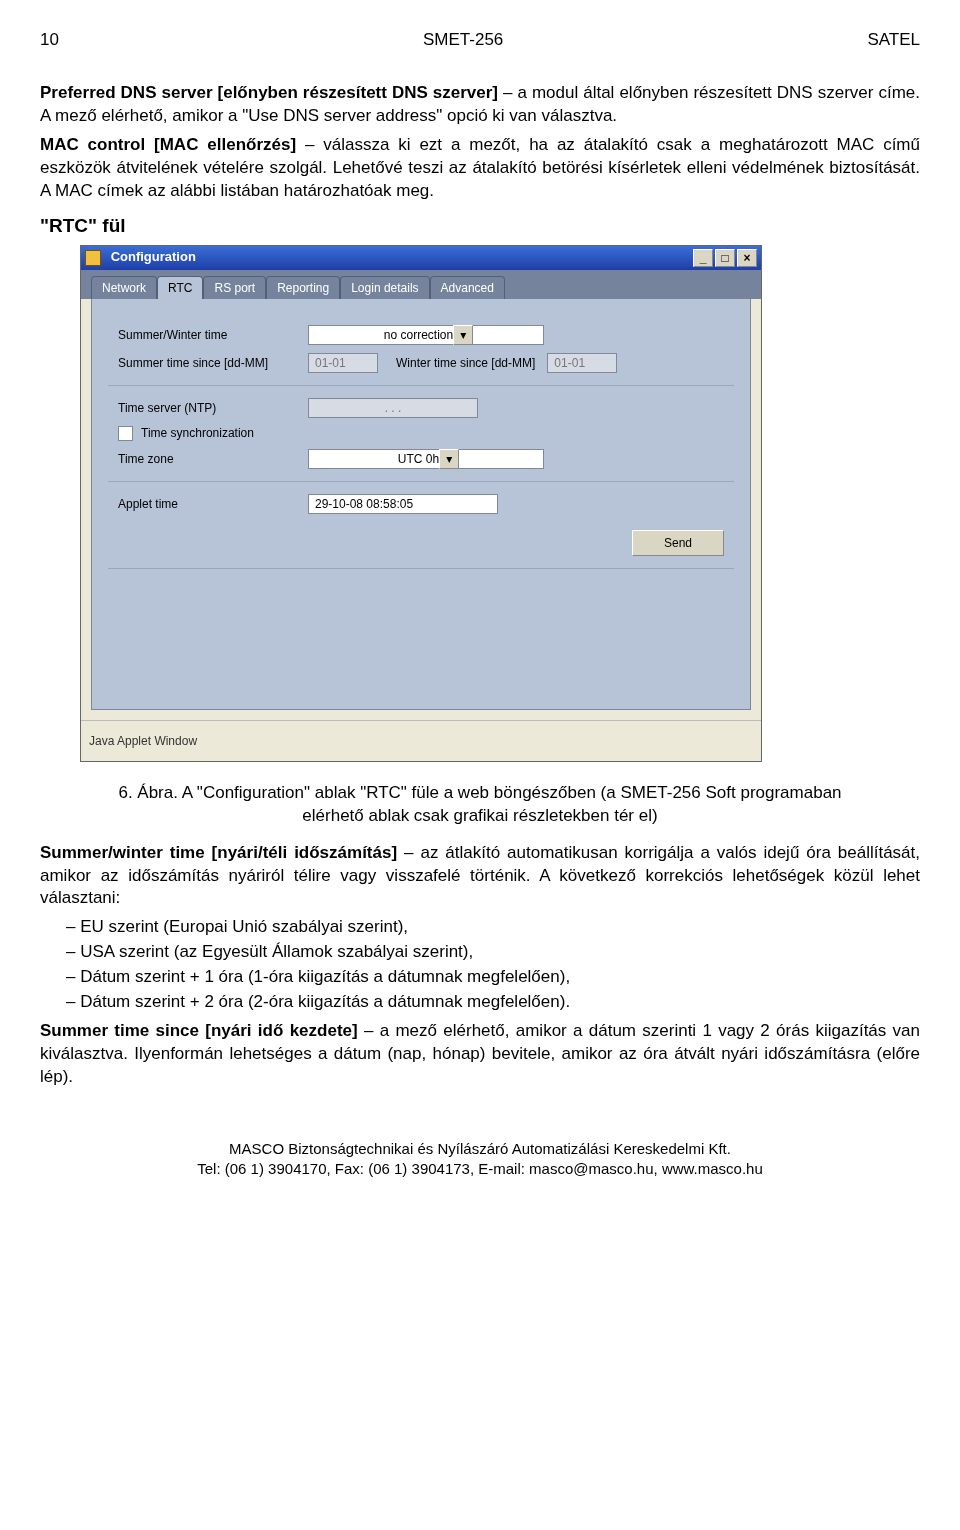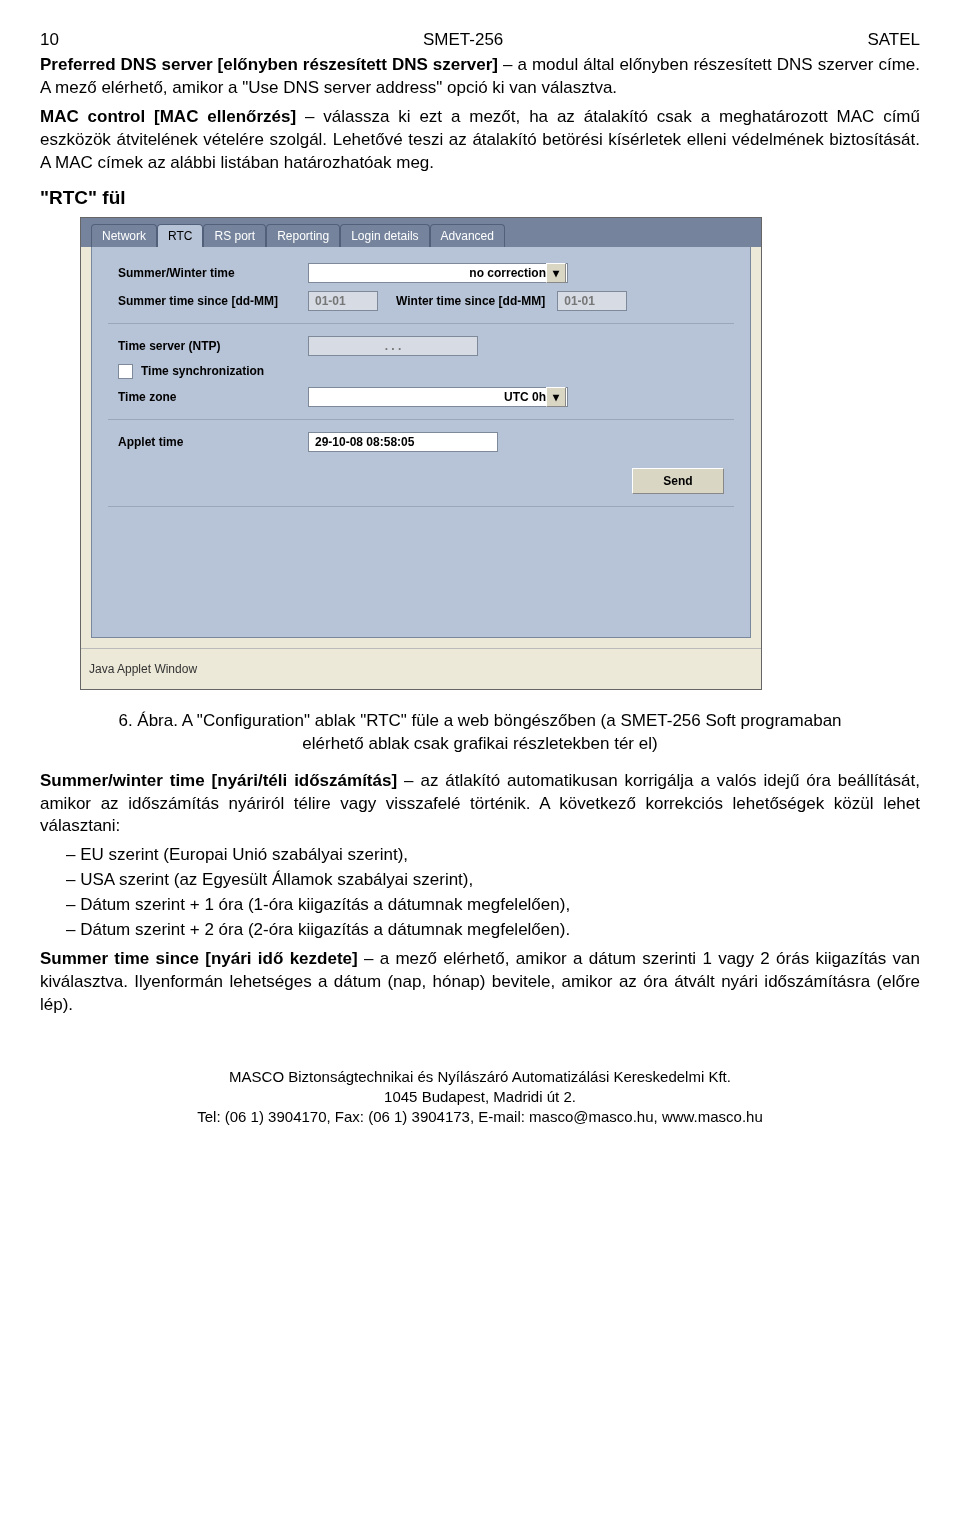--- a/index.html
+++ b/index.html
@@ -4,21 +4,21 @@
 <style>
   body {
     font-family: Arial, Helvetica, sans-serif;
     font-size: 17px;
     color: #000;
     background: #fff;
     margin: 0;
     padding: 30px 40px 20px 40px;
     width: 880px;
   }
-  .hdr { display:flex; justify-content:space-between; font-size:17px; margin-bottom:4px; }
+  .hdr { display:flex; justify-content:space-between; font-size:17px; margin-bottom:32px; }
   .body-text { text-align:justify; line-height:1.35; }
   .body-text p { margin: 0 0 6px 0; }
   .bold { font-weight:bold; }
   .sect-head { font-weight:bold; font-size:19px; margin:12px 0 8px 0; }
   
   .dlg {
     width:680px; margin:8px 0 10px 40px;
     border:1px solid #666; background:#ece9d8;
     font-family:Tahoma,Arial,sans-serif; font-size:12px;
   }
@@ -31,32 +31,32 @@
   .wbtns { display:flex; gap:2px; }
   .wbtn { width:18px; height:16px; background:#d9d6c4; border:1px solid #888; border-top-color:#fff; border-left-color:#fff; display:flex; align-items:center; justify-content:center; font-family:Arial; font-size:12px; line-height:1; color:#000; }
   .tabbar { background:#75849c; padding:6px 10px 0 10px; display:flex; gap:0; }
   .tab {
     background:#75849c; color:#fff; padding:4px 10px; font-size:12px;
     border:1px solid #53607a; border-bottom:none; border-radius:4px 4px 0 0;
     cursor:pointer;
   }
   .tab.active { background:#b7c3d6; color:#000; }
   .tabcontent {
-    background:#b7c3d6; margin:0 10px 10px 10px; padding:8px 26px;
-    border:1px solid #7a889e; border-top:none;font-weight:bold;
+    background:#b7c3d6; margin:0 10px 10px 10px; padding:18px 26px;
+    border:1px solid #7a889e; border-top:none;
   }
   .row { display:flex; align-items:center; margin:8px 0; }
   .lbl { width:190px; color:#000; font-size:12px; }
   .field {
     height:20px; border:1px solid #7e8a9a; background:#fff;
     padding:0 6px; font-size:12px; display:flex; align-items:center;
     box-sizing:border-box;
   }
   .field.disabled { background:#d6dbe4; color:#777; }
-  .combo { width:260px; display:flex; justify-content:flex-end; }
+  .combo { width:236px; display:flex; justify-content:center; }
   .combo .arrow { width:18px; height:18px; background:#d9d6c4; border:1px solid #888; border-top-color:#fff; border-left-color:#fff; display:flex; align-items:center; justify-content:center; margin:-1px -5px -1px 0;}
   .hr { border-top:1px solid #9aa6ba; margin:12px -10px; }
   .checkbox { width:13px; height:13px; background:#fff; border:1px solid #7e8a9a; margin-right:8px; display:inline-block; }
   .btn {
     height:24px; min-width:90px; background:#d9d6c4; border:1px solid #888;
     border-top-color:#fff; border-left-color:#fff; font-size:12px;
     display:flex; align-items:center; justify-content:center; cursor:pointer;
   }
   .statusbar { background:#ece9d8; padding:13px 8px; font-size:12px; color:#333; border-top:1px solid #bbb;}
   .caption { text-align:center; font-size:17px; margin:20px 60px 14px 60px; line-height:1.35; }
@@ -75,20 +75,31 @@
 </div>
 
 <div class="body-text">
   <p><span class="bold">Preferred DNS server [előnyben részesített DNS szerver]</span> – a modul által előnyben részesített DNS szerver címe. A mező elérhető, amikor a "Use DNS server address" opció ki van választva.</p>
   <p><span class="bold">MAC control [MAC ellenőrzés]</span> – válassza ki ezt a mezőt, ha az átalakító csak a meghatározott MAC című eszközök átvitelének vételére szolgál. Lehetővé teszi az átalakító betörési kísérletek elleni védelmének biztosítását. A MAC címek az alábbi listában határozhatóak meg.</p>
 </div>
 
 <div class="sect-head">"RTC" fül</div>
 
 <div class="dlg">
+  <div class="titlebar">
+    <div>
+      <span class="icon"></span>
+      <span>Configuration</span>
+    </div>
+    <div class="wbtns">
+      <div class="wbtn">_</div>
+      <div class="wbtn">□</div>
+      <div class="wbtn">×</div>
+    </div>
+  </div>
   <div class="tabbar">
     <div class="tab">Network</div>
     <div class="tab active">RTC</div>
     <div class="tab">RS port</div>
     <div class="tab">Reporting</div>
     <div class="tab">Login details</div>
     <div class="tab">Advanced</div>
   </div>
   <div class="tabcontent">
 
@@ -152,15 +163,14 @@
     <li>EU szerint (Europai Unió szabályai szerint),</li>
     <li>USA szerint (az Egyesült Államok szabályai szerint),</li>
     <li>Dátum szerint + 1 óra (1-óra kiigazítás a dátumnak megfelelően),</li>
     <li>Dátum szerint + 2 óra (2-óra kiigazítás a dátumnak megfelelően).</li>
   </ul>
   <p><span class="bold">Summer time since [nyári idő kezdete]</span> – a mező elérhető, amikor a dátum szerinti 1 vagy 2 órás kiigazítás van kiválasztva. Ilyenformán lehetséges a dátum (nap, hónap) bevitele, amikor az óra átvált nyári időszámításra (előre lép).</p>
 </div>
 
 <div class="footer">
   <div>MASCO Biztonságtechnikai és Nyílászáró Automatizálási Kereskedelmi Kft.</div>
-  <div>1045 Budapest, Madridi út 2.</div>
   <div>Tel: (06 1) 3904170, Fax: (06 1) 3904173, E-mail: masco@masco.hu, www.masco.hu</div>
 </div>
 
 </body></html>

